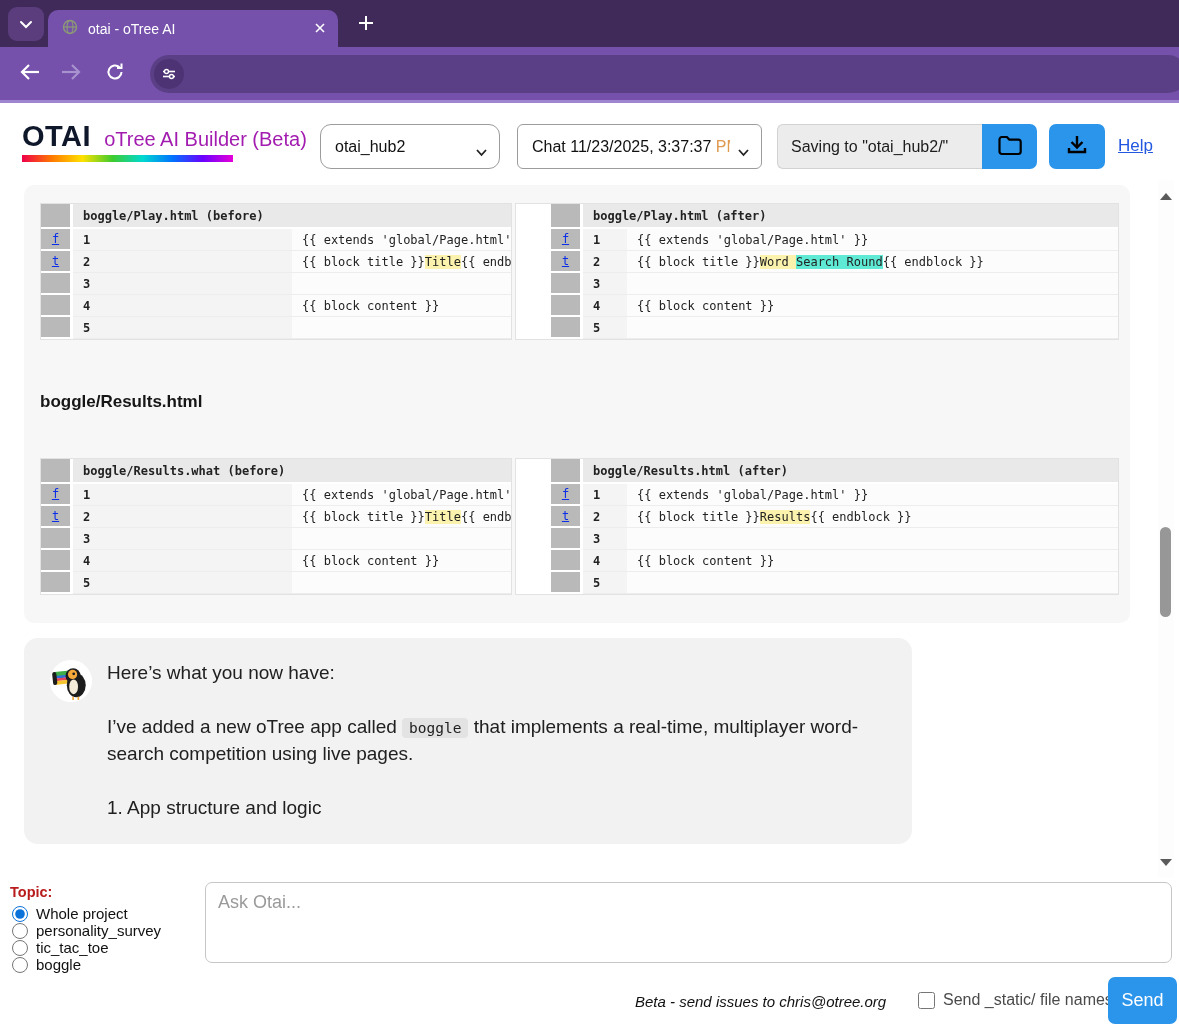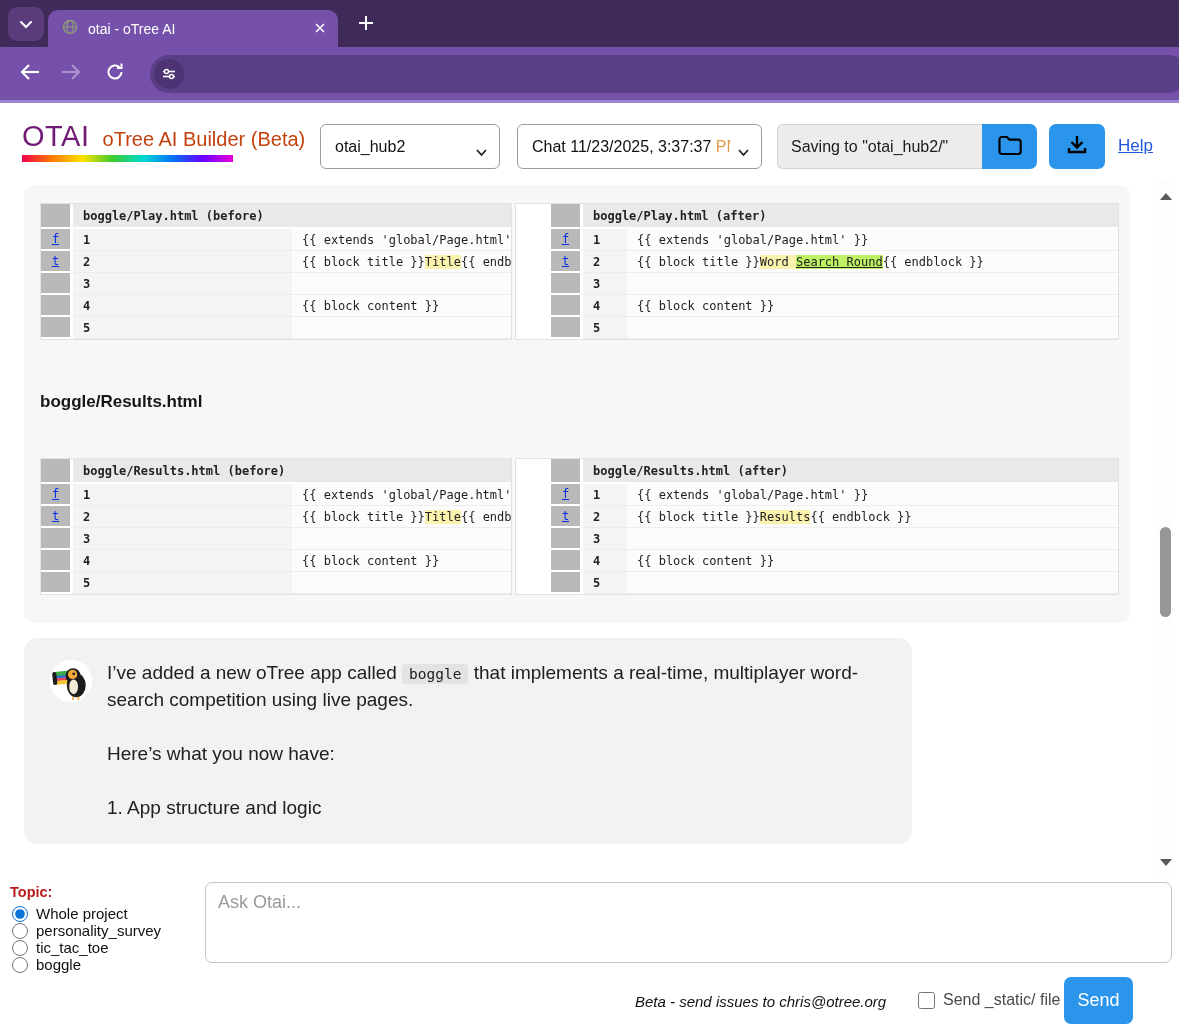--- a/index.html
+++ b/index.html
@@ -23,27 +23,27 @@
   .tune-circle { width:30px; height:30px; border-radius:50%; background:#4d3374; margin-left:4px;
     display:flex; align-items:center; justify-content:center; flex:none; }
   .url-text { margin-left:10px; font-size:16px; white-space:nowrap; overflow:hidden; }
   .url-host { color:#ffffff; }
   .url-rest { color:#c9b8e6; }
 
   
   .app-header { position:relative; height:77px; background:#fff; }
   .logo-wrap { position:absolute; left:22px; top:17px; }
   .logo-line { display:flex; align-items:baseline; }
-  .logo-otai { font-size:29px; font-weight:400; color:#701a75; letter-spacing:0.5px; }
-  .logo-sub { font-size:20px; color:#c2410c; margin-left:13px; white-space:nowrap; }
+  .logo-otai { font-size:29px; font-weight:700; color:#0f172a; letter-spacing:0.5px; }
+  .logo-sub { font-size:20px; color:#a21caf; margin-left:13px; white-space:nowrap; }
   .rainbow { width:211px; height:7px; margin-top:2px;
     background:linear-gradient(90deg,#ef0048,#ff7a00,#ffe100,#3ecb2e,#00d9d0,#0072ff,#6a00ff,#e600d9); }
   .hdr-select { position:absolute; top:21px; height:45px; border:1px solid #9c9c9c; border-radius:6px;
     background:#fff; display:flex; align-items:center; font-size:16px; color:#111; cursor:default; }
-  .sel-project { left:320px; width:180px; padding-left:14px; }
+  .sel-project { left:320px; width:180px; padding-left:14px;border-radius:11px; }
   .sel-chat { left:517px; width:245px; padding-left:14px; }
   .sel-text-clip { width:198px; white-space:nowrap; overflow:hidden; display:inline-block; }
   .clipped-orange { color:#e09a50; }
   .sel-chevron { position:absolute; right:11px; top:18px; }
   .saving-group { position:absolute; left:777px; top:21px; height:45px; display:flex; }
   .saving-box { width:205px; height:45px; background:#ececec; border:1px solid #d2d2d2; border-right:none;
     border-radius:6px 0 0 6px; font-size:16px; color:#1c1c1c; display:flex; align-items:center; padding-left:13px; white-space:nowrap; }
   .btn-blue { background:#2b95ec; border:none; border-radius:7px; display:flex; align-items:center; justify-content:center; cursor:pointer; }
   .folder-btn { width:55px; height:45px; border-radius:0 7px 7px 0; }
   .download-btn { position:absolute; left:1049px; top:21px; width:56px; height:45px; }
@@ -64,21 +64,21 @@
   .difftbl th, .difftbl td { height:22px; vertical-align:middle; }
   .difftbl th.ttl { background:#e9e9e9; text-align:left; font-weight:bold; padding-left:10px;
     border-bottom:2px solid #fff; height:25px; }
   .difftbl .gut { width:32px; background:#b9b9b9; border-bottom:2px solid #fff; border-right:3px solid #fff;
     text-align:center; }
   .difftbl td.num { width:44px; background:#f4f4f4; font-weight:bold; padding-left:10px;
     border-bottom:1px solid #ededed; }
   .difftbl td.code { background:#fcfcfc; padding-left:10px; border-bottom:1px solid #ededed; white-space:pre; overflow:hidden; }
   .difftbl a { color:#0b2ee8; text-decoration:underline; }
   .hl-yellow { background:#fbf2ad; }
-  .hl-green { background:#bef264;text-decoration:underline; }
+  .hl-green { background:#5eead4; }
 
   .chat-card { margin:15px 0 0 24px; width:888px; background:#f2f2f2; border-radius:14px;
     padding:22px 26px; display:flex; gap:15px; }
   .avatar { width:42px; height:42px; border-radius:50%; background:#fff; flex:none; overflow:hidden; }
   .chat-text { font-size:19px; color:#202020; line-height:1.42; }
   .chat-text p { margin-bottom:27px; }
   .chat-text p:last-child { margin-bottom:0; }
   .inline-code { font-family:"DejaVu Sans Mono", monospace; font-size:14.5px; background:#e3e3e3;
     border-radius:4px; padding:2px 7px; }
 
@@ -96,21 +96,21 @@
   .topic-item { display:flex; align-items:center; gap:8px; font-size:15px; color:#111; cursor:pointer; }
   .topic-item input { width:16px; height:16px; accent-color:#0b72d9; }
   .ask-box { position:absolute; left:205px; top:4px; width:967px; height:81px; border:1px solid #c6c6c6;
     border-radius:7px; padding:9px 12px; font-size:18px; font-family:"Liberation Sans", sans-serif;
     resize:none; color:#222; }
   .ask-box::placeholder { color:#9a9a9a; }
   .beta-note { position:absolute; left:635px; top:115px; font-size:15px; font-style:italic; color:#111; white-space:nowrap; }
   .static-check { position:absolute; left:918px; top:113px; display:flex; align-items:center; gap:8px;
     font-size:16px; color:#4a4a4a; cursor:pointer; white-space:nowrap; }
   .static-check input { width:17px; height:17px; }
-  .send-btn { position:absolute; left:1064px; top:99px; width:69px; height:47px; font-size:18px; color:#fff;
+  .send-btn { position:absolute; left:1108px; top:99px; width:69px; height:47px; font-size:18px; color:#fff;
     font-family:"Liberation Sans", sans-serif; }
 </style>
 </head>
 <body>
 
 <div id="stage">
 
   <div class="tabstrip">
     <div class="win-chevron">
       <span>
@@ -307,21 +307,21 @@
               </tr>
             </tbody>
           </table>
         </div>
         <div class="diff-heading">boggle/Results.html</div>
         <div class="diff-row">
           <table class="difftbl tbl-before">
             <thead>
               <tr>
                 <th class="gut"></th>
-                <th class="ttl" colspan="2">boggle/Results.html (before)</th>
+                <th class="ttl" colspan="2">boggle/Results.what (before)</th>
               </tr>
             </thead>
             <tbody>
               <tr>
                 <td class="gut"><a href="#">f</a></td>
                 <td class="num">1</td>
                 <td class="code"><span>{{ extends 'global/Page.html' }}</span></td>
               </tr>
               <tr>
                 <td class="gut"><a href="#">t</a></td>
@@ -397,22 +397,22 @@
           <ellipse cx="25" cy="24" rx="9" ry="11.5" fill="#1c1c1c"></ellipse>
           <circle cx="22" cy="15" r="7.2" fill="#1c1c1c"></circle>
           <circle cx="21.5" cy="13.8" r="4.4" fill="#f6a93b"></circle>
           <circle cx="22.6" cy="13.2" r="1.3" fill="#1c1c1c"></circle>
           <ellipse cx="22.5" cy="25.5" rx="4.2" ry="7" fill="#f3ead8"></ellipse>
           <line x1="22" y1="35" x2="22" y2="38" stroke="#f6a93b" stroke-width="1.6"></line>
           <line x1="27" y1="35" x2="27" y2="38" stroke="#f6a93b" stroke-width="1.6"></line>
         </svg>
       </div>
       <div class="chat-text">
+        <p>Here’s what you now have:</p>
         <p><span>I’ve added a new oTree app called</span> <span class="inline-code">boggle</span> <span>that implements a real-time, multiplayer word-search competition using live pages.</span></p>
-        <p>Here’s what you now have:</p>
         <p>1. App structure and logic</p>
       </div>
     </div>
 
     <div class="scrollbar">
       <div class="scroll-arrow arr-up">
           <div class="tri-up"></div>
         </div>
       <div class="scroll-thumb"></div>
       <div class="scroll-arrow arr-down">

